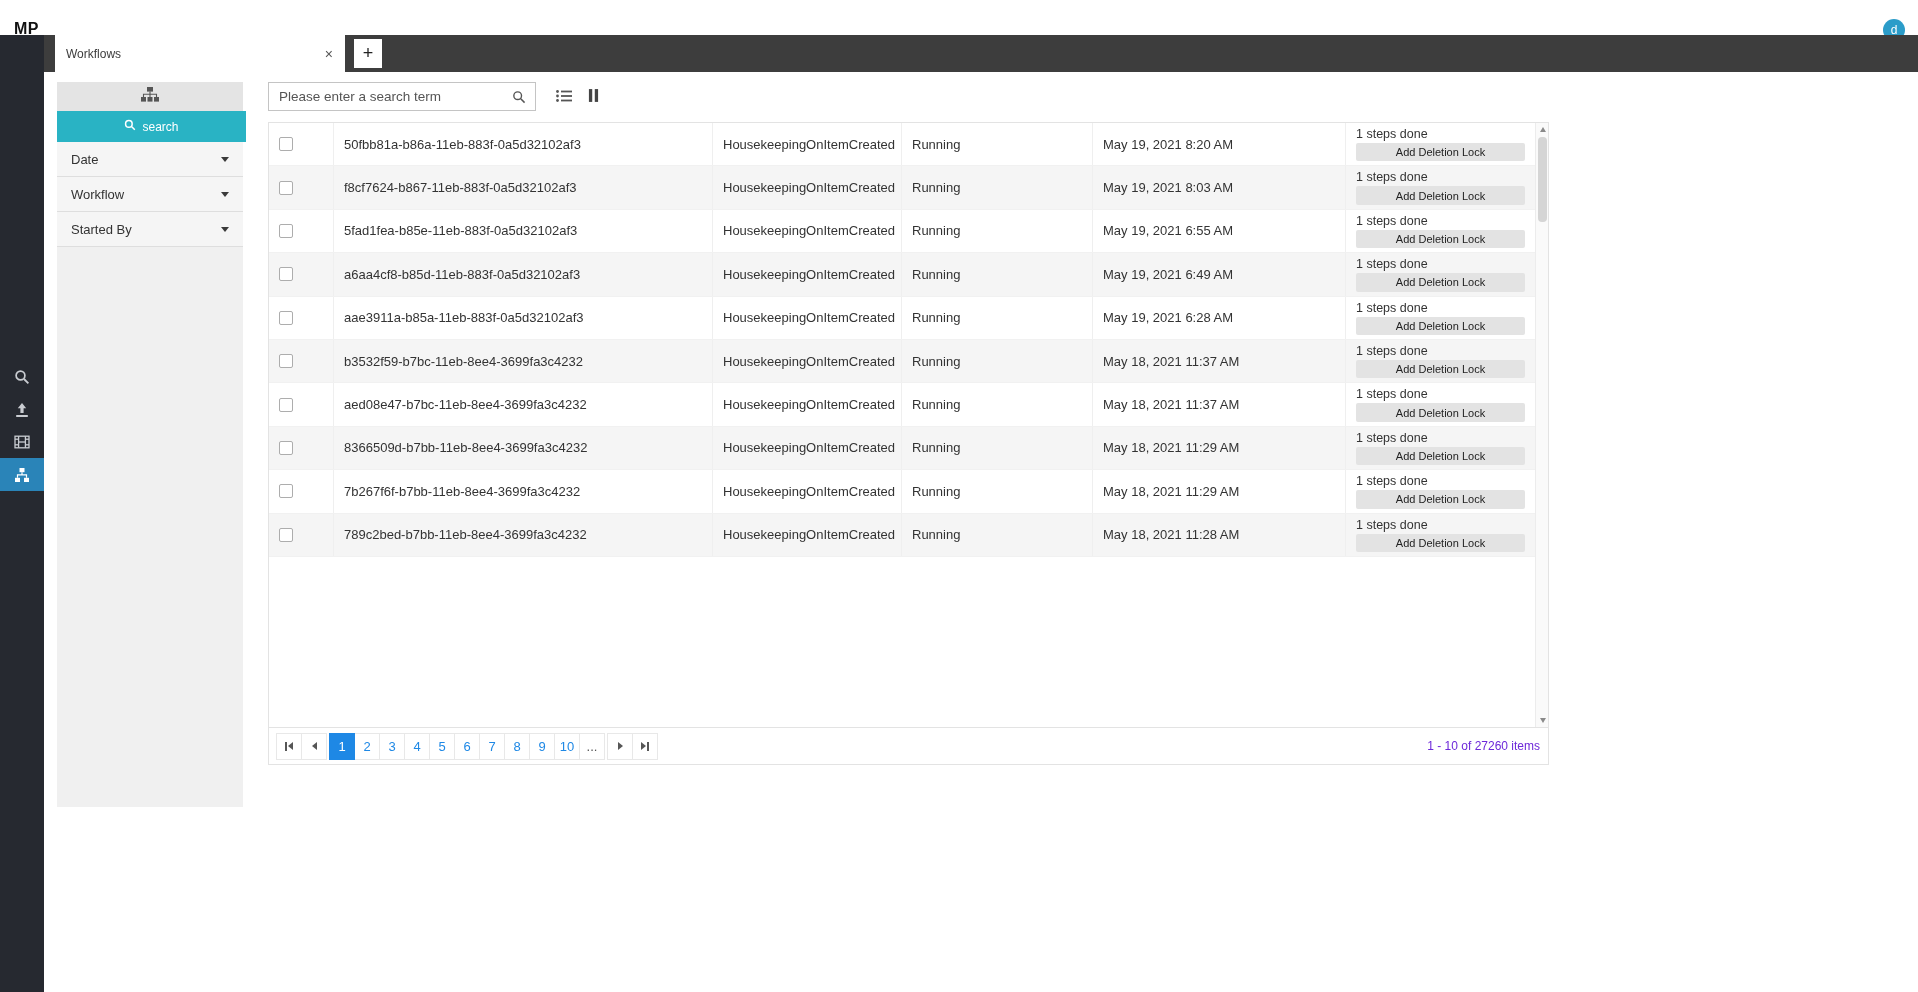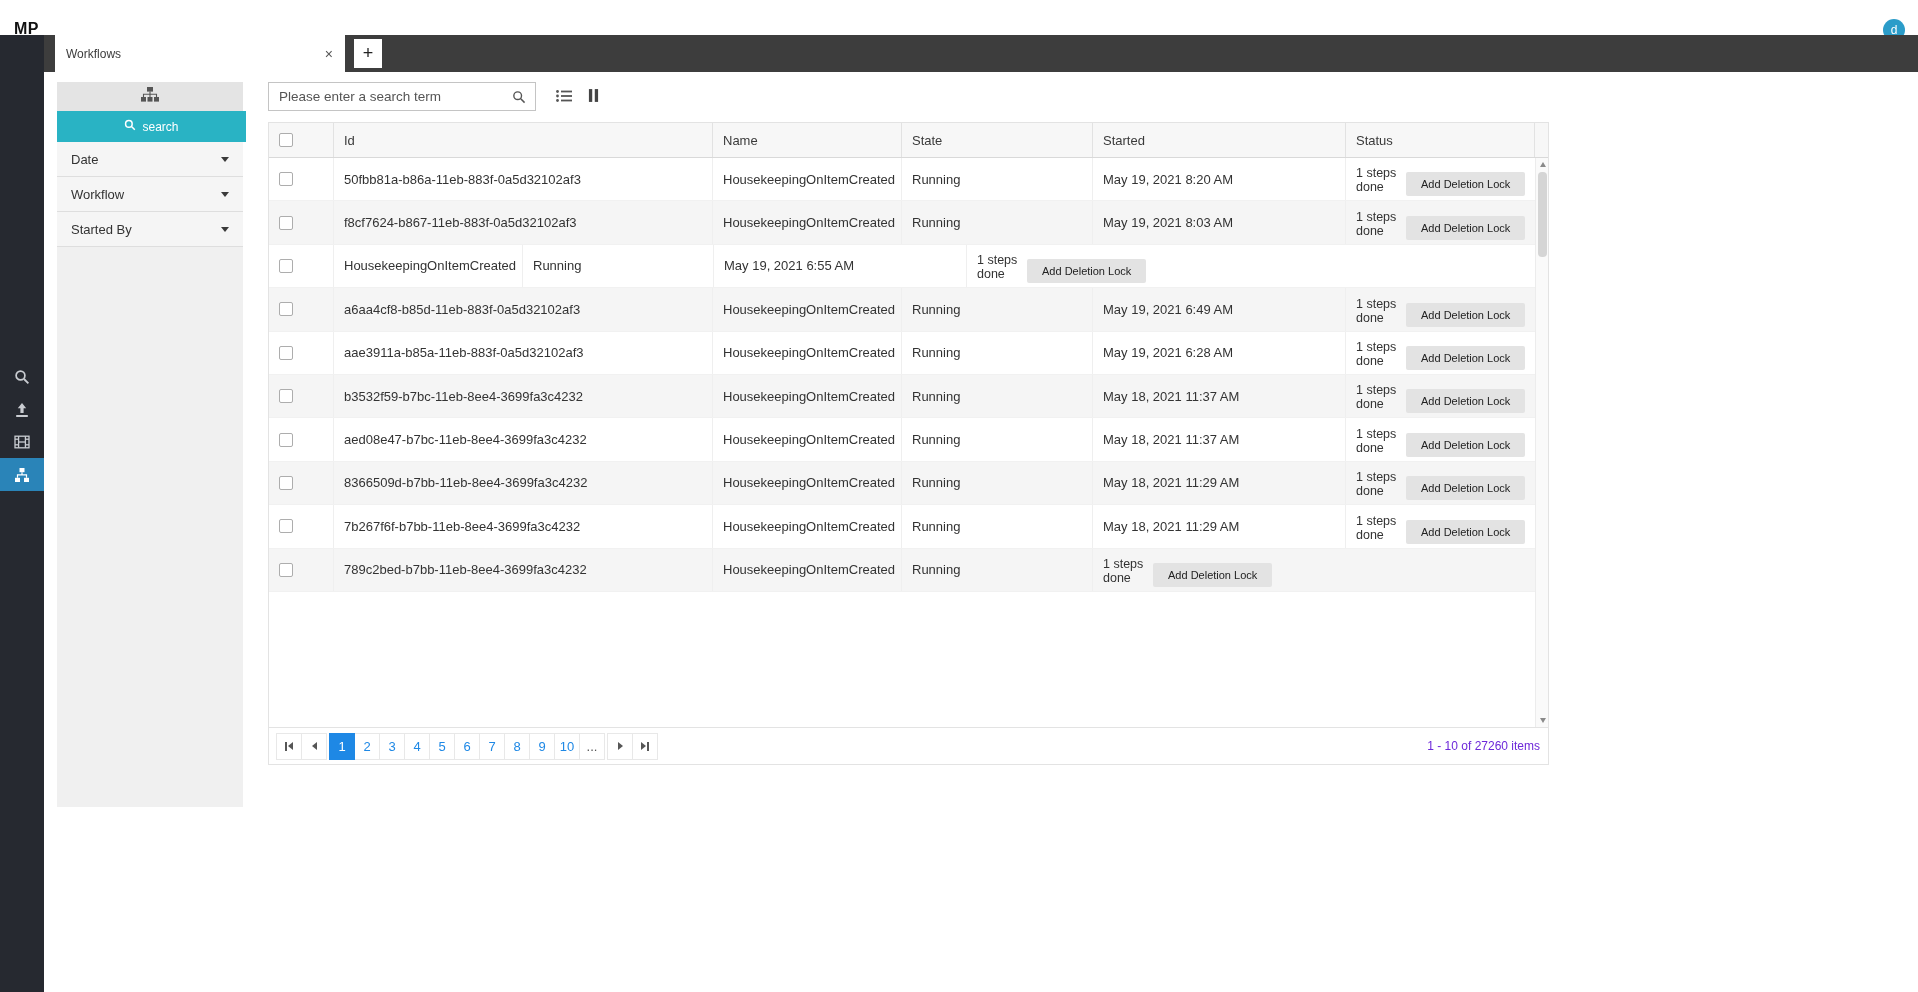--- a/index.html
+++ b/index.html
@@ -59,21 +59,21 @@
   .c-name    { width:189px; flex:0 0 189px; }
   .c-state   { width:191px; flex:0 0 191px; }
   .c-started { width:253px; flex:0 0 253px; }
   .c-status  { width:189px; flex:0 0 189px; }
 
   .g-body { position:relative; flex:1 1 auto; overflow:hidden; background:#fff; }
   .g-rows { position:absolute; left:0; top:0; right:13px; }
   .g-row { display:flex; height:43.4px; background:#fff; border-bottom:1px solid #f1f1f1; }
   .g-row.alt { background:#f5f5f5; }
   .cell { display:flex; align-items:center; padding:0 10px; font-size:13px; color:#333; border-right:1px solid #efefef; overflow:hidden; }
-  .cell.c-status { flex-direction:row; align-items:flex-end; justify-content:center; padding:4px 10px; border-right:none; }
+  .cell.c-status { flex-direction:column; align-items:flex-start; justify-content:center; padding:4px 10px; border-right:none; }
   .status-text { font-size:12.5px; color:#333; margin-bottom:2px; }
   .lock-btn { height:24px; width:100%; background:#e3e3e3; border:none; border-radius:2px; font-size:11px; color:#222;
               font-family:"Liberation Sans", sans-serif; cursor:pointer; line-height:16px; }
 
   .checkbox { width:14px; height:14px; border:1px solid #adadad; border-radius:2px; background:#fff; display:inline-block; cursor:pointer; }
 
   
   .vscroll { position:absolute; right:0; top:0; bottom:0; width:13px; background:#fafafa; border-left:1px solid #ececec; cursor:pointer; }
   .vs-arrow { position:absolute; left:0; width:13px; height:13px; display:flex; align-items:center; justify-content:center; cursor:pointer; }
   .vs-arrow.up { top:0; } .vs-arrow.down { bottom:0; }
@@ -214,31 +214,20 @@
   <button class="tool-btn pause">
     <span>
       <svg width="11" height="13" viewBox="0 0 12 14" fill="#444">
           <rect x="1" y="0" width="3.6" height="14"></rect>
           <rect x="7.4" y="0" width="3.6" height="14"></rect>
         </svg>
     </span>
   </button>
 
   <div class="grid">
-    <div class="g-header">
-      <div class="hcell c-check">
-        <span class="checkbox"></span>
-      </div>
-      <div class="hcell c-id">Id</div>
-      <div class="hcell c-name">Name</div>
-      <div class="hcell c-state">State</div>
-      <div class="hcell c-started">Started</div>
-      <div class="hcell c-status">Status</div>
-      <div class="hcell hfill"></div>
-    </div>
 
     <div class="g-body">
       <div class="g-rows">
   <div class="g-row">
     <div class="cell c-check">
       <span class="checkbox"></span>
     </div>
     <div class="cell c-id">50fbb81a-b86a-11eb-883f-0a5d32102af3</div>
     <div class="cell c-name">HousekeepingOnItemCreated</div>
     <div class="cell c-state">Running</div>
@@ -260,20 +249,21 @@
     <div class="cell c-status">
       <div class="status-text">1 steps done</div>
       <button class="lock-btn">Add Deletion Lock</button>
     </div>
   </div>
 
   <div class="g-row">
     <div class="cell c-check">
       <span class="checkbox"></span>
     </div>
+    <div class="cell c-id">5fad1fea-b85e-11eb-883f-0a5d32102af3</div>
     <div class="cell c-name">HousekeepingOnItemCreated</div>
     <div class="cell c-state">Running</div>
     <div class="cell c-started">May 19, 2021 6:55 AM</div>
     <div class="cell c-status">
       <div class="status-text">1 steps done</div>
       <button class="lock-btn">Add Deletion Lock</button>
     </div>
   </div>
 
   <div class="g-row alt">
@@ -360,20 +350,21 @@
     </div>
   </div>
 
   <div class="g-row alt">
     <div class="cell c-check">
       <span class="checkbox"></span>
     </div>
     <div class="cell c-id">789c2bed-b7bb-11eb-8ee4-3699fa3c4232</div>
     <div class="cell c-name">HousekeepingOnItemCreated</div>
     <div class="cell c-state">Running</div>
+    <div class="cell c-started">May 18, 2021 11:28 AM</div>
     <div class="cell c-status">
       <div class="status-text">1 steps done</div>
       <button class="lock-btn">Add Deletion Lock</button>
     </div>
   </div>
 </div>
       <div class="vscroll">
         <div class="vs-arrow up">
             <span class="tri-up"></span>
           </div>

